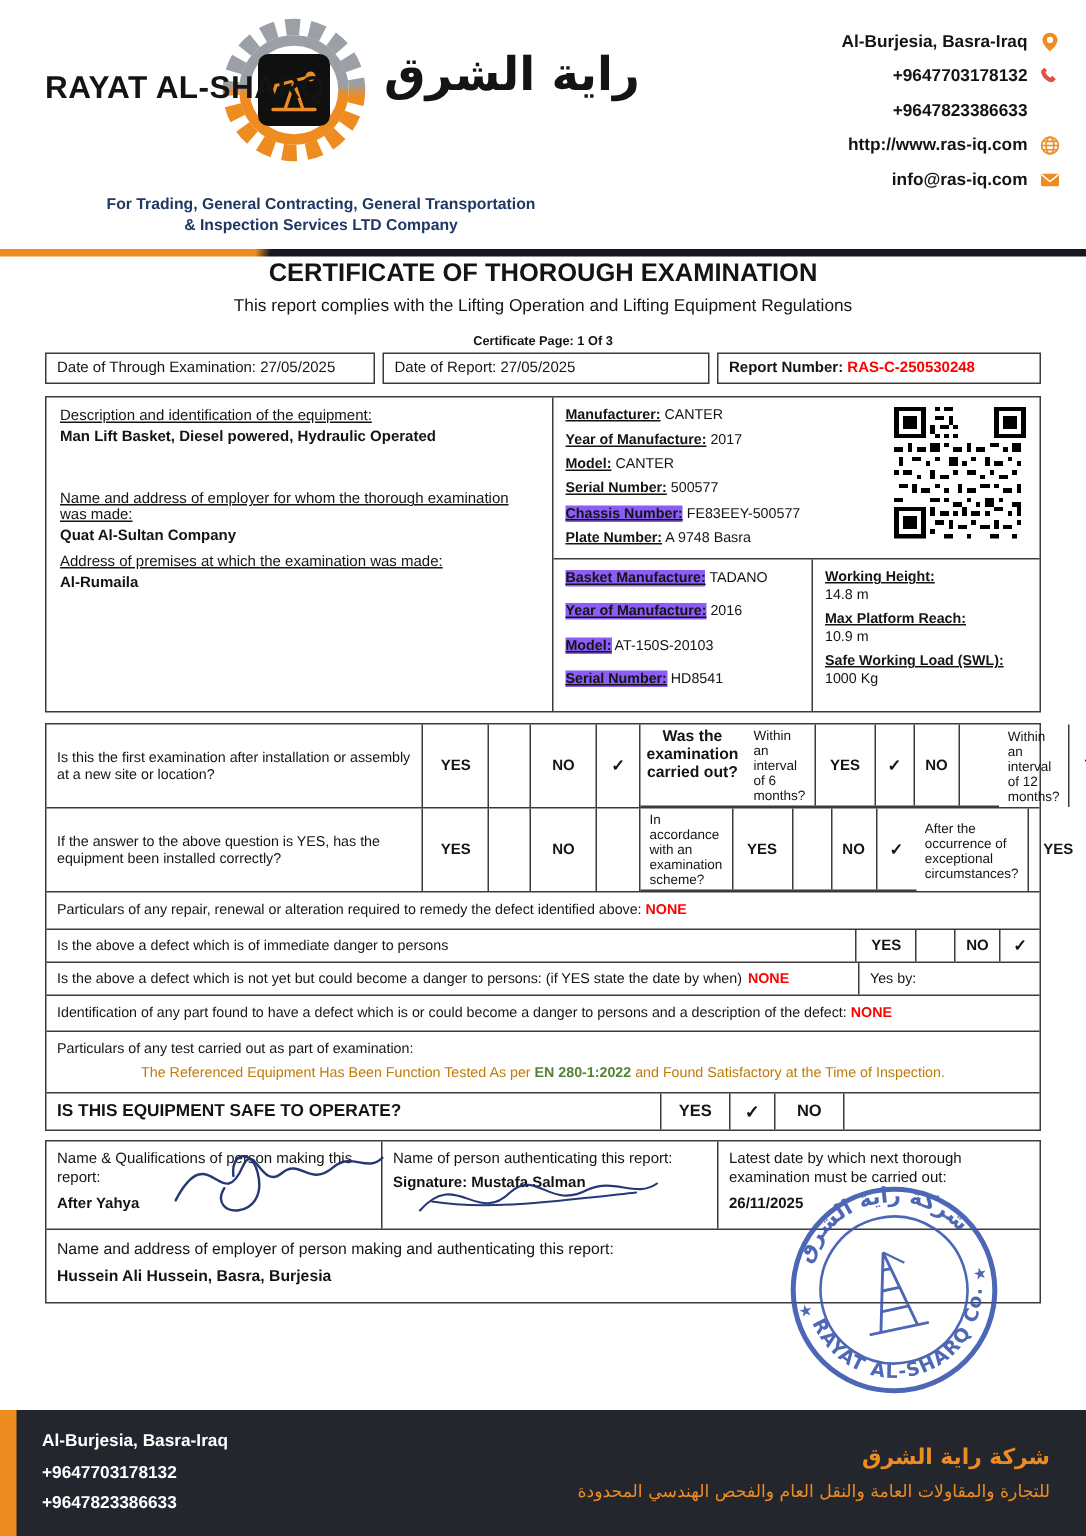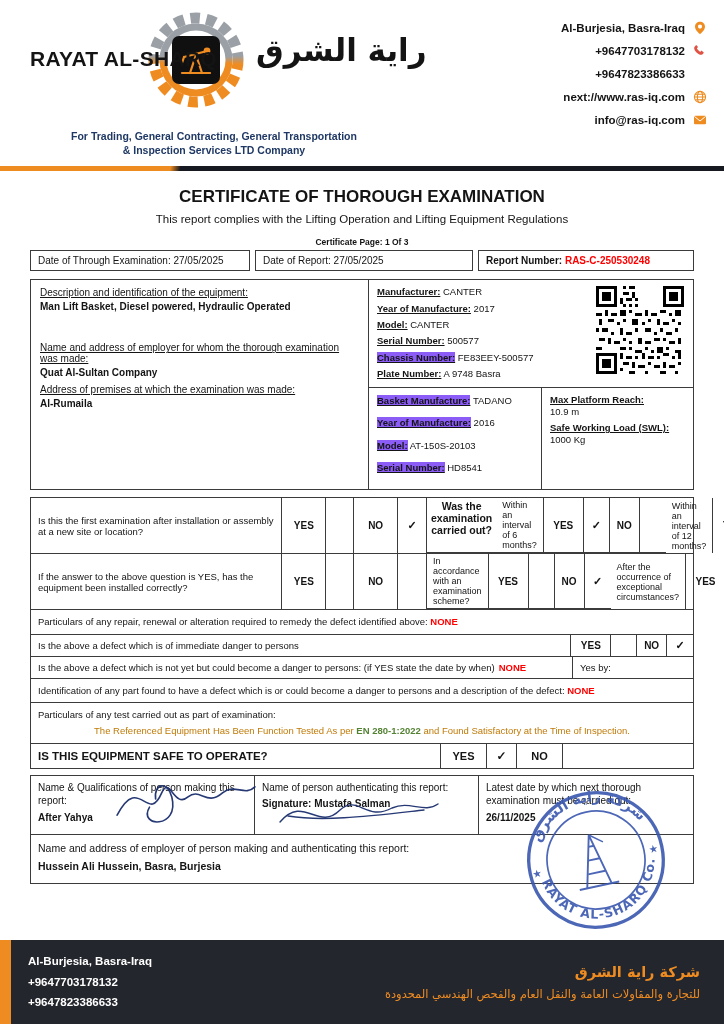--- a/index.html
+++ b/index.html
@@ -19,21 +19,21 @@
   .tagline { text-align:center; color:#1f3864; font-weight:bold; font-size:10.5px; line-height:1.35; margin-top:15px; }
 
   .contact { display:flex; flex-direction:column; gap:8px; align-items:flex-end; margin-top:10px; font-size:11.5px; font-weight:bold; }
   .contact-row { display:flex; align-items:center; gap:7px; }
   .cicon { width:16px; height:15px; display:flex; align-items:center; justify-content:center; }
   .cicon svg { width:14px; height:14px; }
 
   .divider { height:5px; margin-top:9px; background:linear-gradient(100deg,#ef8c21 0 168px,#16191f 178px 100%); }
 
   
-  .title-block { text-align:center; margin-top:16px; }
+  .title-block { text-align:center; margin-top:1px; }
   .title-main { font-size:17px; font-weight:bold; }
   .title-sub { font-size:11.5px; margin-top:6px; }
   .cert-page { text-align:center; margin:12px 30px 3px; font-size:8.5px; font-weight:bold; }
 
   
   .info-bar { display:flex; gap:5px; margin:0 30px; }
   .info-cell { border:1px solid #3b3b3b; padding:4px 7px; font-size:10px; white-space:nowrap; }
   .ic1 { width:220px; } .ic2 { width:218px; } .ic3 { flex:1; }
   .red { color:#ff0000; font-weight:bold; }
 
@@ -167,21 +167,21 @@
           <svg viewBox="0 0 14 14">
               <path fill="#e05243" d="M3.2 1.1 1.6 2.7c-.9.9-.6 3.2 1.9 5.8 2.6 2.5 4.9 2.8 5.8 1.9l1.6-1.6-2.3-2.3-1.2 1.2c-.6-.2-1.4-.7-2.1-1.4-.7-.7-1.2-1.5-1.4-2.1l1.2-1.2z"></path>
             </svg>
         </span>
       </div>
       <div class="contact-row">
         <span>+9647823386633</span>
         <span class="cicon"></span>
       </div>
       <div class="contact-row">
-        <span>next://www.ras-iq.com</span>
+        <span>http://www.ras-iq.com</span>
         <span class="cicon">
           <svg viewBox="0 0 14 14">
               <g stroke="#ef8c21" fill="none" stroke-width="1.1">
                 <circle cx="7" cy="7" r="5.6"></circle>
                 <ellipse cx="7" cy="7" rx="2.6" ry="5.6"></ellipse>
                 <path d="M1.6 7h10.8M2.3 4.2h9.4M2.3 9.8h9.4"></path>
               </g>
             </svg>
         </span>
       </div>
@@ -267,20 +267,21 @@
         </div>
       </div>
       <div class="eq-bottom">
         <div class="basket">
           <div class="kv"><span class="k hl">Basket Manufacture:</span> <span>TADANO</span></div>
           <div class="kv"><span class="k hl">Year of Manufacture:</span> <span>2016</span></div>
           <div class="kv"><span class="k hl">Model:</span> <span>AT-150S-20103</span></div>
           <div class="kv"><span class="k hl">Serial Number:</span> <span>HD8541</span></div>
         </div>
         <div class="specs">
+          <div><span class="spec-l">Working Height:</span><div class="spec-v">14.8 m</div></div>
           <div><span class="spec-l">Max Platform Reach:</span><div class="spec-v">10.9 m</div></div>
           <div><span class="spec-l">Safe Working Load (SWL):</span><div class="spec-v">1000 Kg</div></div>
         </div>
       </div>
     </div>
   </div>
 
   <div class="qtable">
 
     <div class="qrow">

